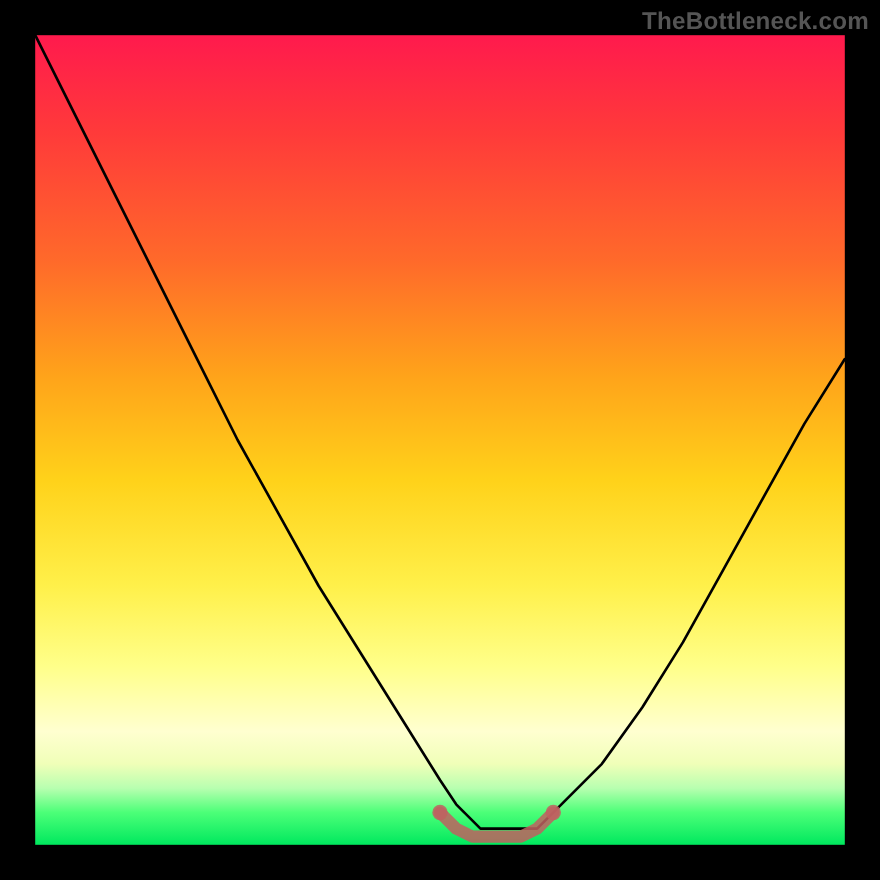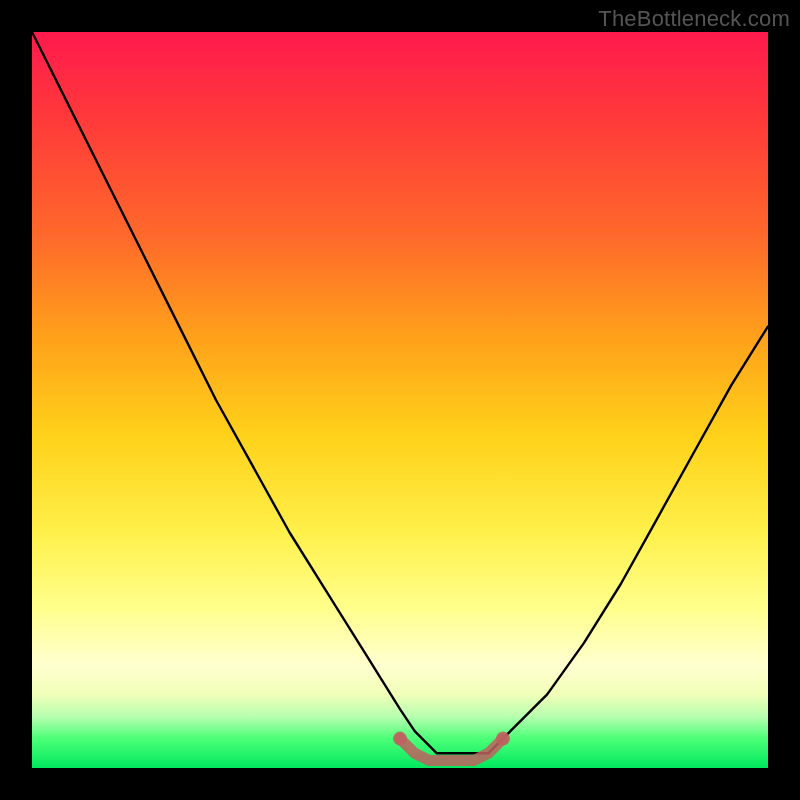--- a/index.html
+++ b/index.html
@@ -37,21 +37,21 @@
       #4CFF78 96%,
       #00e85e 100%
     );
   }
   .watermark {
     position: absolute;
     top: 6px;
     right: 10px;
     color: #555;
     font-size: 22px;
-    font-weight: 400;
+    font-weight: 700;
     letter-spacing: 0.2px;
     user-select: none;
   }
   svg.curve {
     position: absolute;
     left: 0;
     top: 0;
     width: 736px;
     height: 736px;
     overflow: visible;

